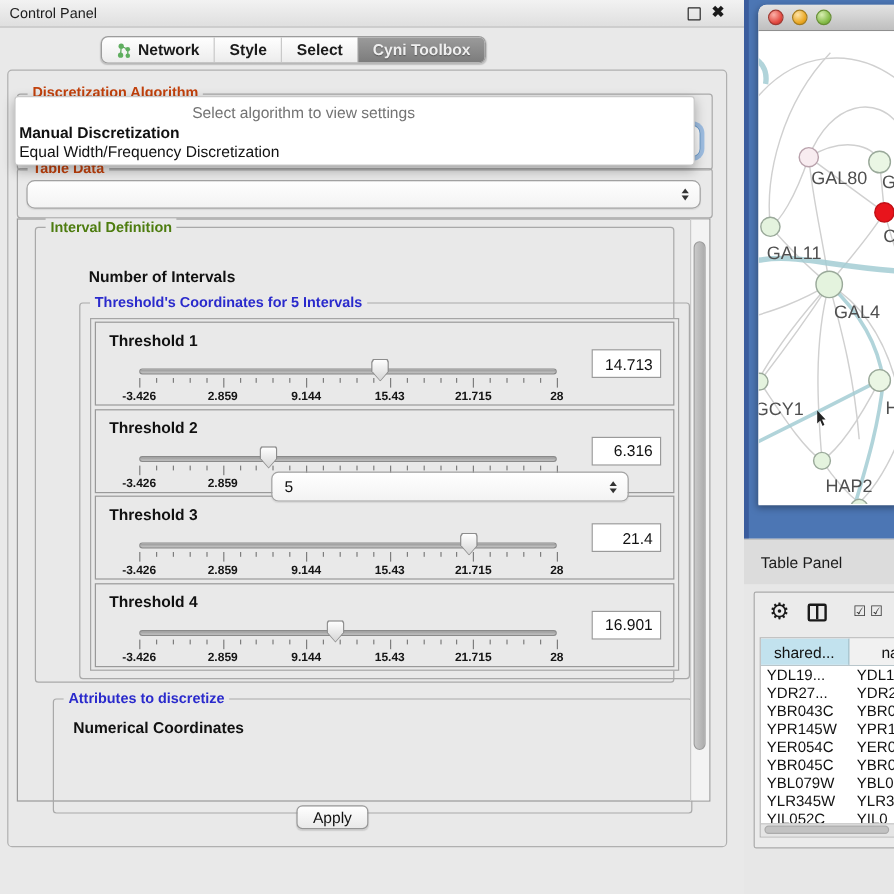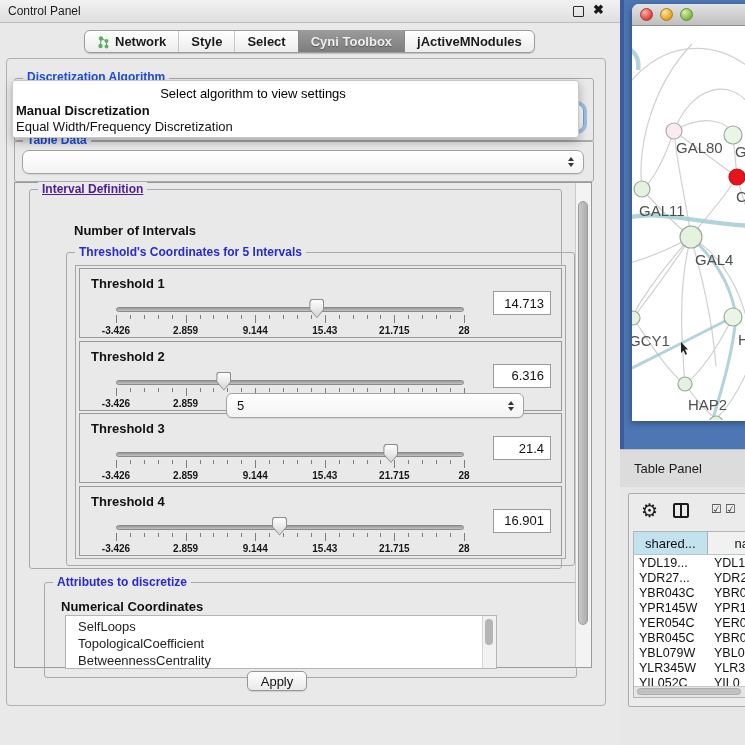--- a/index.html
+++ b/index.html
@@ -22,43 +22,43 @@
   .sg:first-child{border-left:none;}
   .sg.sel{background:linear-gradient(#9b9b9b,#7c7c7c);color:#efefef;border-left-color:#878787;
           text-shadow:0 1px 1px rgba(0,0,0,.35);}
   .sg.sel + .sg{border-left-color:#878787;}
   #top-tabs{left:84px;top:30px;}
   #bottom-tabs{left:140px;top:703px;}
 
   
   #content-box{left:6px;top:58px;width:598px;height:646px;border:1px solid #b0b0b0;border-radius:4px;}
   .grp{position:absolute;border:1px solid #a9a9a9;border-radius:3px;}
-  .grp-ttl{position:absolute;top:-8px;left:8px;background:#e9e9e9;padding:0 4px;font-size:12px;font-weight:bold;color:#1d4ed8;white-space:nowrap;}
-  .grp-ttl.green{color:#4c1d95;text-decoration:underline;}
+  .grp-ttl{position:absolute;top:-8px;left:8px;background:#e9e9e9;padding:0 4px;font-size:12px;font-weight:bold;color:#c2410c;white-space:nowrap;}
+  .grp-ttl.green{color:#4d7c0f;}
   .grp-ttl.blue{color:#2a2acc;}
   #grp-algo{left:14px;top:78px;width:578px;height:62px;}
   #grp-algo .grp-ttl{top:-9px;}
   #grp-tabledata{left:14px;top:140px;width:578px;height:40px;}
 
   
   .combo{position:absolute;background:linear-gradient(#ffffff,#f3f3f3);border:1px solid #a3a3a3;
          border-radius:7px;display:flex;align-items:center;padding:0 26px 0 10px;font-size:13px;
          box-shadow:0 1px 1px rgba(0,0,0,.08);box-sizing:border-box;}
   .arrows{position:absolute;right:9px;top:50%;transform:translateY(-50%);display:flex;flex-direction:column;gap:2px;}
   .tri-up{width:0;height:0;border-left:3.5px solid transparent;border-right:3.5px solid transparent;border-bottom:4px solid #333;}
   .tri-dn{width:0;height:0;border-left:3.5px solid transparent;border-right:3.5px solid transparent;border-top:4px solid #333;}
   #algo-combo{left:22px;top:104px;width:562px;height:27px;border-color:#6f9fd0;
               box-shadow:0 0 0 3px rgba(106,160,220,.6);}
   #tabledata-combo{left:22px;top:150px;width:562px;height:24px;}
   #intervals-combo{left:212px;top:211px;width:298px;height:25px;border-radius:6px;}
 
   
   #algo-popup{left:12px;top:80px;width:565px;height:56px;background:#fff;border:1px solid #c9c9c9;
               border-radius:3px;box-shadow:0 4px 10px rgba(0,0,0,.28);z-index:50;}
-  #pp-ph{position:absolute;left:0;top:5px;width:480px;text-align:center;color:#000000;font-size:13px;}
+  #pp-ph{position:absolute;left:0;top:5px;width:480px;text-align:center;color:#737373;font-size:13px;}
   #pp-i1{position:absolute;left:3px;top:22px;font-weight:bold;font-size:13px;}
   #pp-i2{position:absolute;left:3px;top:38px;font-size:13px;}
 
   
   #scrollpane{left:14px;top:182px;width:578px;height:486px;border:1px solid #9a9a9a;background:#e9e9e9;box-sizing:border-box;}
   #vscroll{position:absolute;right:0;top:0;bottom:0;width:15px;background:#f3f3f3;border-left:1px solid #c9c9c9;}
   #vthumb{position:absolute;left:2px;width:10px;top:18px;height:424px;border-radius:5px;
           background:linear-gradient(90deg,#c9c9c9,#adadad);border:1px solid #9b9b9b;box-sizing:border-box;}
 
   #grp-interval{left:14px;top:6px;width:531px;height:378px;}
@@ -159,23 +159,20 @@
       <span>Network</span>
     </div>
     <div class="sg">
         <span>Style</span>
       </div>
     <div class="sg">
         <span>Select</span>
       </div>
     <div class="sg sel">
         <span>Cyni Toolbox</span>
-      </div>
-    <div class="sg">
-        <span>jActiveMNodules</span>
       </div>
   </div>
 
   <div class="abs" id="content-box"></div>
 
   <div class="grp" id="grp-algo">
     <span class="grp-ttl">Discretization Algorithm</span>
   </div>
   <div class="combo" id="algo-combo">
     <span class="arrows">
@@ -389,30 +386,20 @@
                   <i></i>
                 </div>
               </div>
               <div class="th-val">16.901</div>
             </div>
           </div>
       </div>
       <div class="grp" id="grp-attrs" style="left:14px;top:392px;width:531px;height:94px;">
         <span class="grp-ttl blue">Attributes to discretize</span>
         <div class="abs" id="attr-heading">Numerical Coordinates</div>
-        <div id="attr-list">
-          <div id="attr-items">
-              <div class="attr-item">SelfLoops</div>
-              <div class="attr-item">TopologicalCoefficient</div>
-              <div class="attr-item">BetweennessCentrality</div>
-            </div>
-          <div id="attr-scroll">
-              <div id="attr-thumb"></div>
-            </div>
-        </div>
       </div>
     </div>
     <div id="vscroll">
         <div id="vthumb"></div>
       </div>
   </div>
 
   <div class="combo" id="intervals-combo" style="left:226px;top:393px;">
     <span>5</span>
     <span class="arrows">

